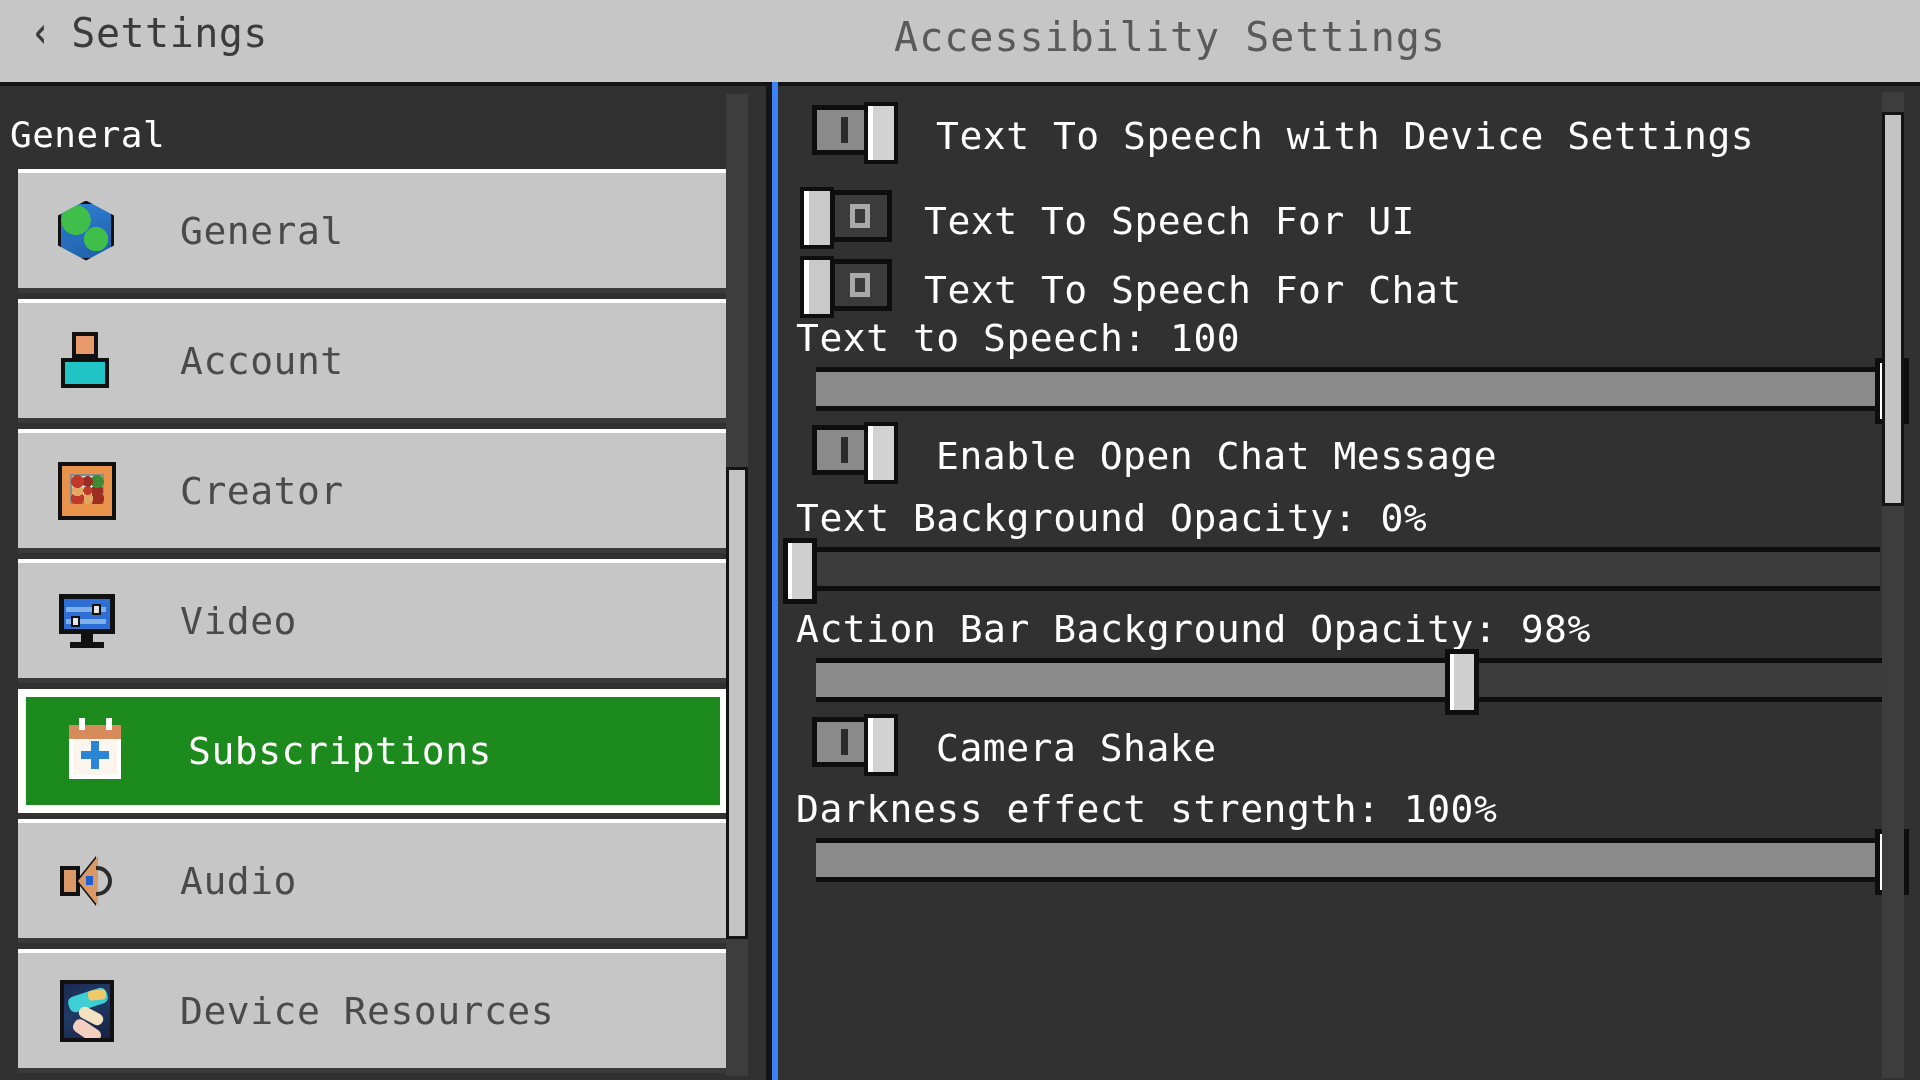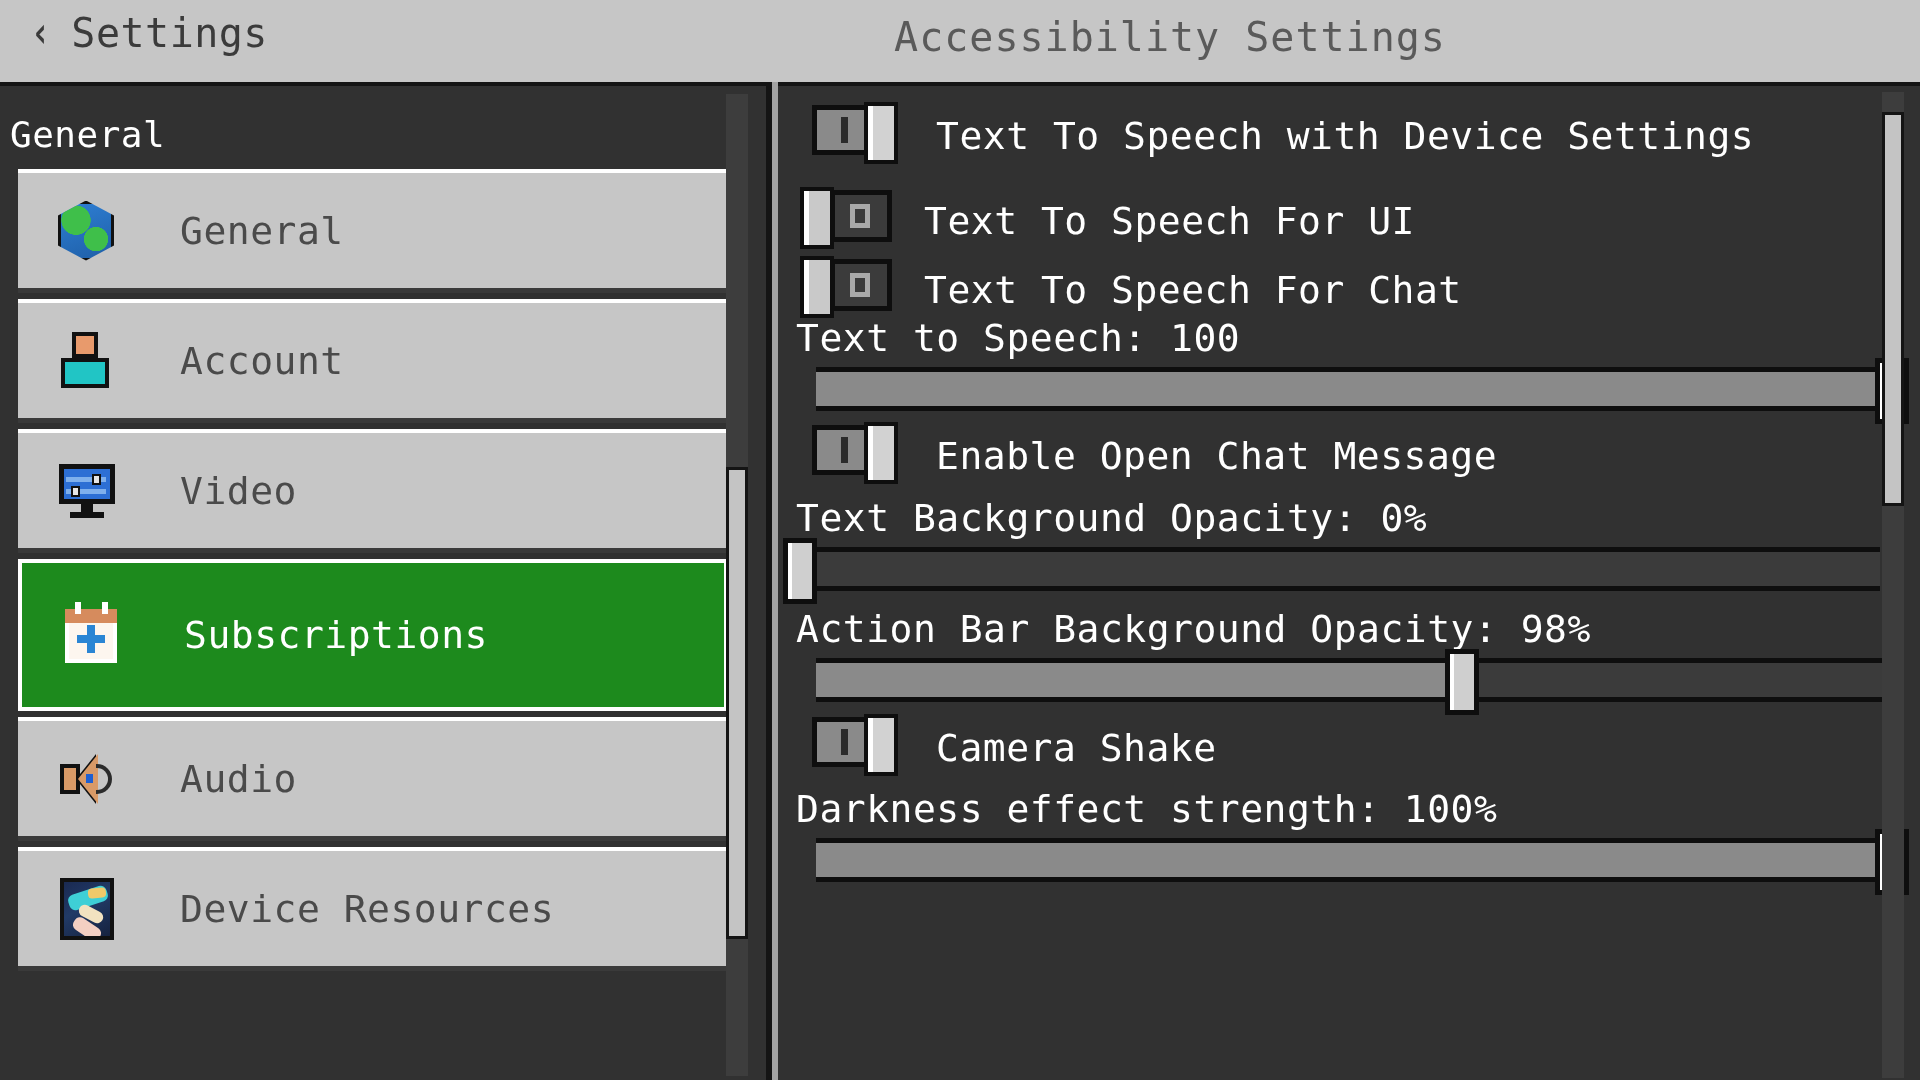--- a/index.html
+++ b/index.html
@@ -50,21 +50,21 @@
     color: #5a5a5a;
     letter-spacing: 1px;
     padding-left: 420px;
   }
 
   
   #body-area {
     position: absolute;
     left: 0; top: 82px;
     width: 1920px; height: 998px;
-    background: #a3a3a3;
+    background: #3b82f6;
   }
 
   
   #left-panel {
     position: absolute;
     left: 0; top: 0;
     width: 772px; height: 998px;
     background: #313131;
     border-right: 6px solid #141414;
     border-top: 4px solid #141414;
@@ -88,22 +88,22 @@
     width: 710px;
     background: #c6c6c6;
     border-top: 4px solid #ffffff;
     border-bottom: 5px solid #3a3a3a;
     display: flex;
     align-items: center;
     cursor: pointer;
   }
   .nav-item.selected {
     background: #1d8a1d;
-    border: 4px solid #ffffff;
-    height: 152px;
+    border: 8px solid #ffffff;
+    height: 124px;
   }
   .nav-icon {
     width: 66px; height: 66px;
     margin-left: 36px;
     flex: 0 0 auto;
     position: relative;
   }
   .nav-label {
     margin-left: 60px;
     font-size: 38px;
@@ -382,20 +382,28 @@
       </div>
 
       <div class="nav-item">
         <div class="nav-icon">
           <div class="ic icon-person-head"></div>
           <div class="ic icon-person-body"></div>
         </div>
         <div class="nav-label">Account</div>
       </div>
 
+      <div class="nav-item">
+        <div class="nav-icon">
+          <div class="ic icon-creator-out"></div>
+          <div class="ic icon-creator-in"></div>
+          <div class="ic icon-creator-dots"></div>
+        </div>
+        <div class="nav-label">Creator</div>
+      </div>
 
       <div class="nav-item">
         <div class="nav-icon">
           <div class="ic icon-monitor"></div>
           <div class="ic icon-monitor-sl1"></div>
           <div class="ic icon-monitor-sl2"></div>
           <div class="ic icon-monitor-k1"></div>
           <div class="ic icon-monitor-k2"></div>
           <div class="ic icon-monitor-stand"></div>
           <div class="ic icon-monitor-base"></div>

